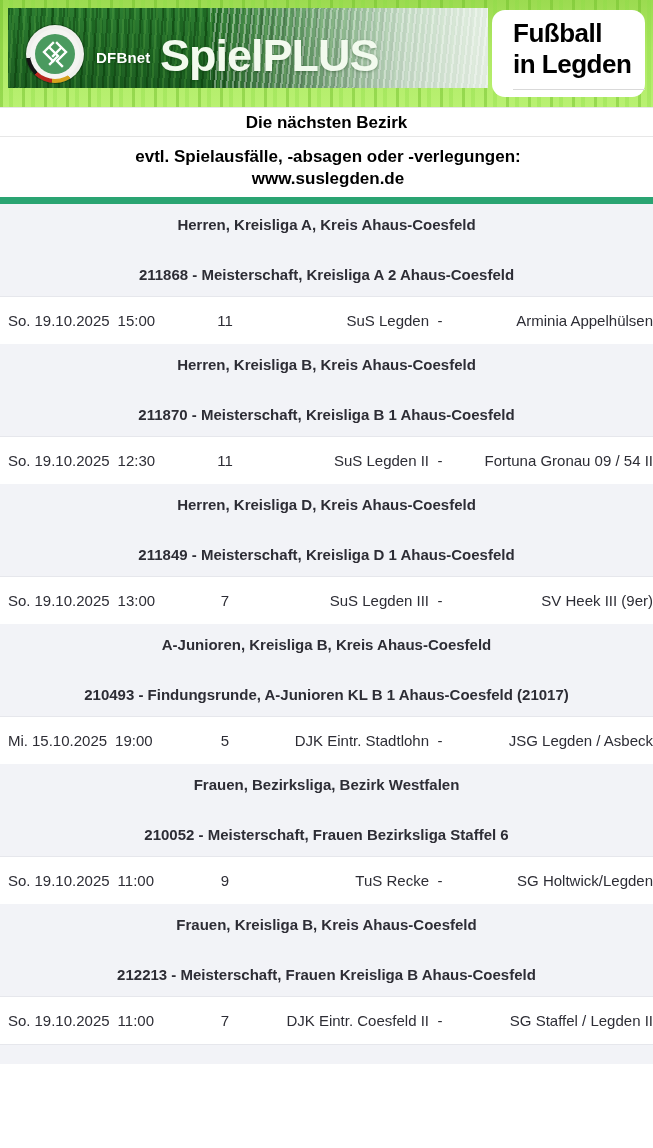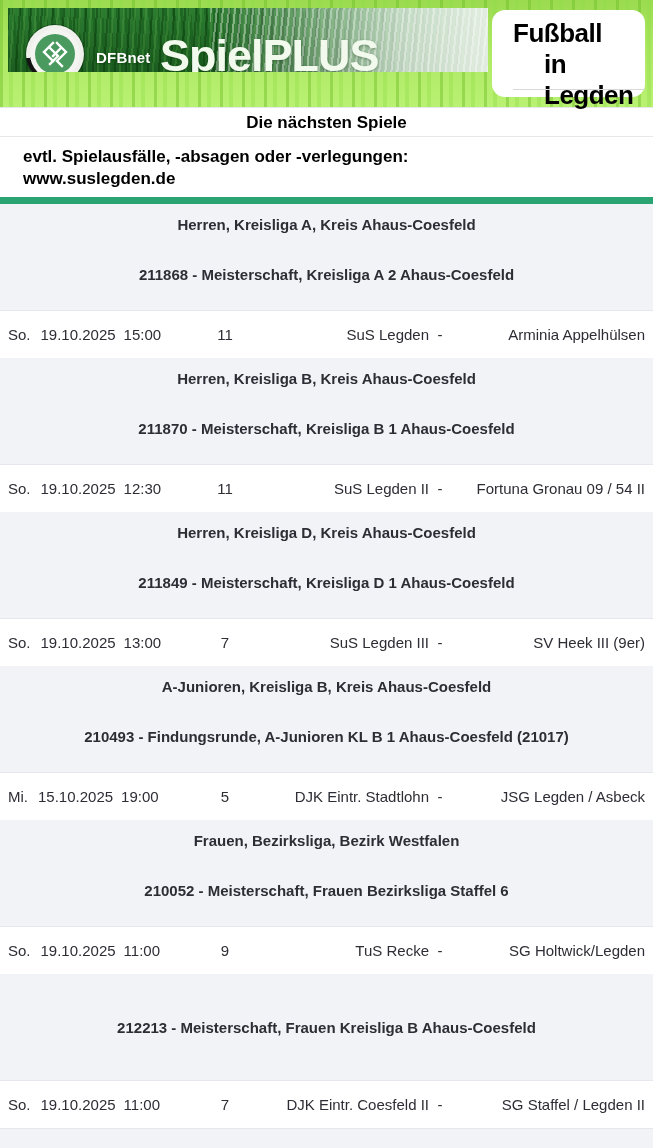--- a/index.html
+++ b/index.html
@@ -5,21 +5,21 @@
   html,body{margin:0;padding:0;background:#fff;}
   body{width:653px;font-family:"Liberation Sans",sans-serif;-webkit-font-smoothing:antialiased;}
 
   
   .banner{position:relative;height:107px;
     background:linear-gradient(180deg,#9bdb50 0%,#aee863 45%,#b9f172 100%);
   }
   .banner::before{content:"";position:absolute;inset:0;
     background:repeating-linear-gradient(90deg,rgba(110,190,40,.45) 0 3px,rgba(255,255,255,0) 3px 9px,rgba(140,220,70,.35) 9px 13px,rgba(255,255,255,0) 13px 22px);
   }
-  .grass{position:absolute;left:8px;top:8px;width:480px;height:64px;overflow:hidden;
+  .grass{position:absolute;left:8px;top:8px;width:480px;height:80px;overflow:hidden;
     background-color:#1f6a25;
     background-image:
       repeating-linear-gradient(94deg,rgba(0,40,0,.35) 0 2px,rgba(0,0,0,0) 2px 5px,rgba(90,170,70,.30) 5px 7px,rgba(0,0,0,0) 7px 11px),
       repeating-linear-gradient(86deg,rgba(20,90,25,.55) 0 3px,rgba(0,0,0,0) 3px 8px),
       linear-gradient(180deg,#2c7d31 0%,#1d5c21 100%);
   }
   .frost{position:absolute;top:0;right:0;bottom:0;width:58%;
     background:
       repeating-linear-gradient(96deg,rgba(255,255,255,.35) 0 2px,rgba(255,255,255,0) 2px 6px),
       linear-gradient(90deg,rgba(235,244,234,0) 0%,rgba(228,240,228,.35) 35%,rgba(238,246,238,.78) 70%,rgba(242,248,240,.92) 100%);
@@ -31,34 +31,34 @@
   .crest-core{position:absolute;inset:9px;border-radius:50%;background:#4a9a5f;display:flex;align-items:center;justify-content:center;}
   .dfbnet{position:absolute;left:88px;top:41px;color:#ffffff;font-weight:bold;font-size:15px;letter-spacing:.2px;text-shadow:0 1px 2px rgba(0,40,0,.5);}
   .spielplus{position:absolute;left:152px;top:22px;color:#f2faee;font-weight:bold;font-size:45px;letter-spacing:-1px;text-shadow:0 1px 3px rgba(0,40,0,.35);}
   .sitebox{position:absolute;right:8px;top:10px;width:153px;height:87px;background:#ffffff;border-radius:13px;}
   .sitebox .t{padding:8px 0 0 21px;font-weight:bold;font-size:26px;line-height:31px;color:#000;letter-spacing:-.5px;}
   .sitebox::after{content:"";position:absolute;left:21px;right:0;bottom:7px;height:1px;background:#d9d9d9;}
 
   
   .heading-row{height:30px;line-height:30px;text-align:center;font-weight:bold;font-size:17px;color:#000;
     border-top:1px solid #e7e7e7;border-bottom:1px solid #e7e7e7;box-sizing:border-box;}
-  .notice{height:60px;box-sizing:border-box;padding:9px 20px 0 23px;font-weight:bold;font-size:17px;line-height:22px;color:#000;}
+  .notice{height:60px;box-sizing:border-box;padding:9px 20px 0 23px;font-weight:bold;font-size:17px;line-height:22px;color:#000;text-align:center;}
   .notice .url{font-weight:bold;color:#000;text-decoration:none;}
   .green-bar{height:7px;background:#2aa472;}
 
   
-  .section-header{height:107px;box-sizing:border-box;background:#f2f3f7;text-align:center;
+  .section-header{height:93px;box-sizing:border-box;background:#f2f3f7;text-align:center;
     color:#2d2d35;font-weight:bold;font-size:15px;padding-top:12px;border-bottom:1px solid #e6e7ec;}
   .section-header .line2{margin-top:33px;}
   .match-row{height:47px;background:#ffffff;display:flex;align-items:center;font-size:15px;color:#2d2d35;}
   .m-date{width:187px;padding-left:8px;white-space:nowrap;}
-  .m-date .day{margin-right:10px;}
+  .m-date .day{margin-right:4px;}
   .m-date .time{margin-left:8px;}
   .m-num{width:60px;text-align:center;}
-  .m-teams{flex:1;display:flex;align-items:center;padding-right:8px;}
+  .m-teams{flex:1;display:flex;align-items:center;}
   .m-home{width:174px;text-align:right;white-space:nowrap;}
   .m-sep{width:22px;text-align:center;}
   .m-guest{flex:1;text-align:right;white-space:nowrap;}
   .bottom-strip{height:20px;background:#f2f3f7;border-top:1px solid #e6e7ec;box-sizing:border-box;}
 </style>
 </head>
 <body>
 
 <div class="banner">
   <div class="grass">
@@ -72,25 +72,25 @@
           <path d="M17 4 L26 13 L17 22 L22 27"></path>
           <path d="M21 9 L13 17"></path>
         </svg>
       </div>
     </div>
     <div class="dfbnet">DFBnet</div>
     <div class="spielplus">SpielPLUS</div>
   </div>
   <div class="sitebox">
     <div class="t">Fußball</div>
-    <div class="t" style="padding-top:0;margin-left:31px;">in Legden</div>
+    <div class="t" style="padding-top:0;">in Legden</div>
   </div>
 </div>
 
-<div class="heading-row">Die nächsten Spiele</div>
+<div class="heading-row">Die nächsten Bezirk</div>
 
 <div class="notice">
   <div>evtl. Spielausfälle, -absagen oder -verlegungen:</div>
   <div class="url">www.suslegden.de</div>
 </div>
 
 <div class="green-bar"></div>
 
 <div class="section-header">
   <div>Herren, Kreisliga A, Kreis Ahaus-Coesfeld</div>
@@ -156,20 +156,21 @@
   <div class="m-date"><span class="day">So.</span><span>19.10.2025</span><span class="time">11:00</span></div>
   <div class="m-num">9</div>
   <div class="m-teams">
     <span class="m-home">TuS Recke</span>
     <span class="m-sep">-</span>
     <span class="m-guest">SG Holtwick/Legden</span>
   </div>
 </div>
 
 <div class="section-header">
+  <div>Frauen, Kreisliga B, Kreis Ahaus-Coesfeld</div>
   <div class="line2">212213 - Meisterschaft, Frauen Kreisliga B Ahaus-Coesfeld</div>
 </div>
 <div class="match-row">
   <div class="m-date"><span class="day">So.</span><span>19.10.2025</span><span class="time">11:00</span></div>
   <div class="m-num">7</div>
   <div class="m-teams">
     <span class="m-home">DJK Eintr. Coesfeld II</span>
     <span class="m-sep">-</span>
     <span class="m-guest">SG Staffel / Legden II</span>
   </div>

